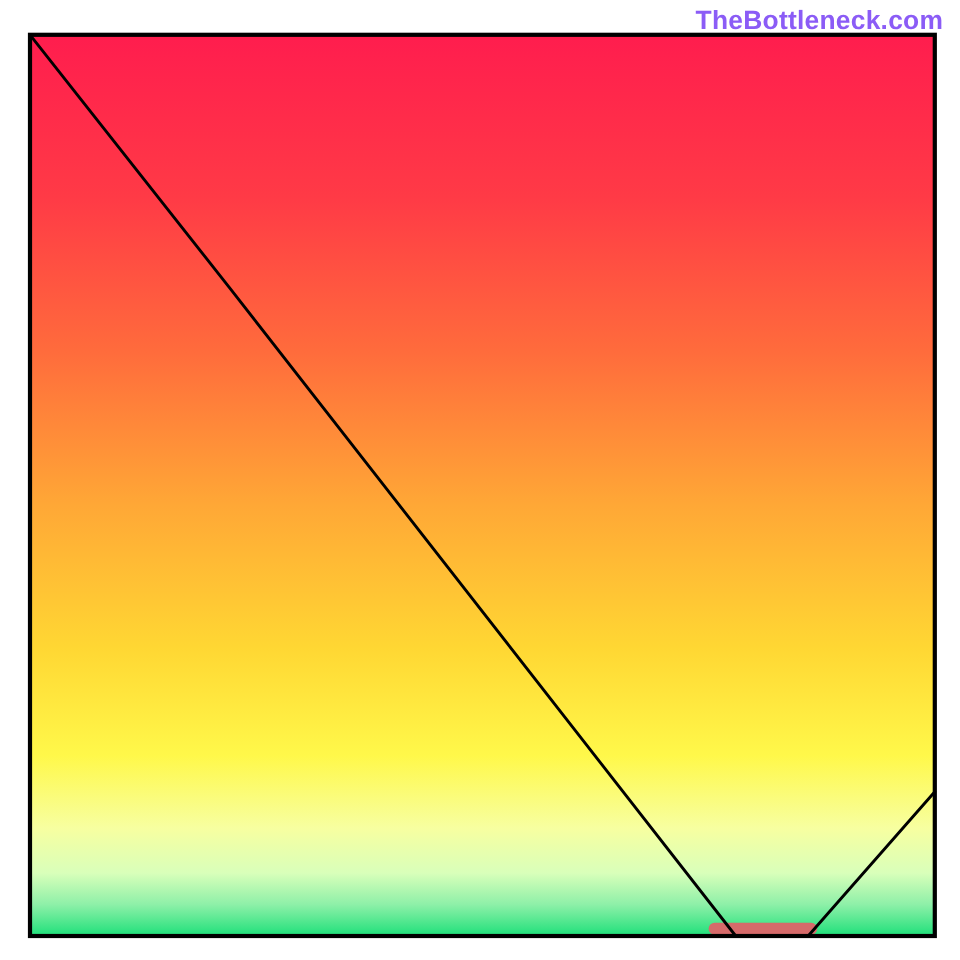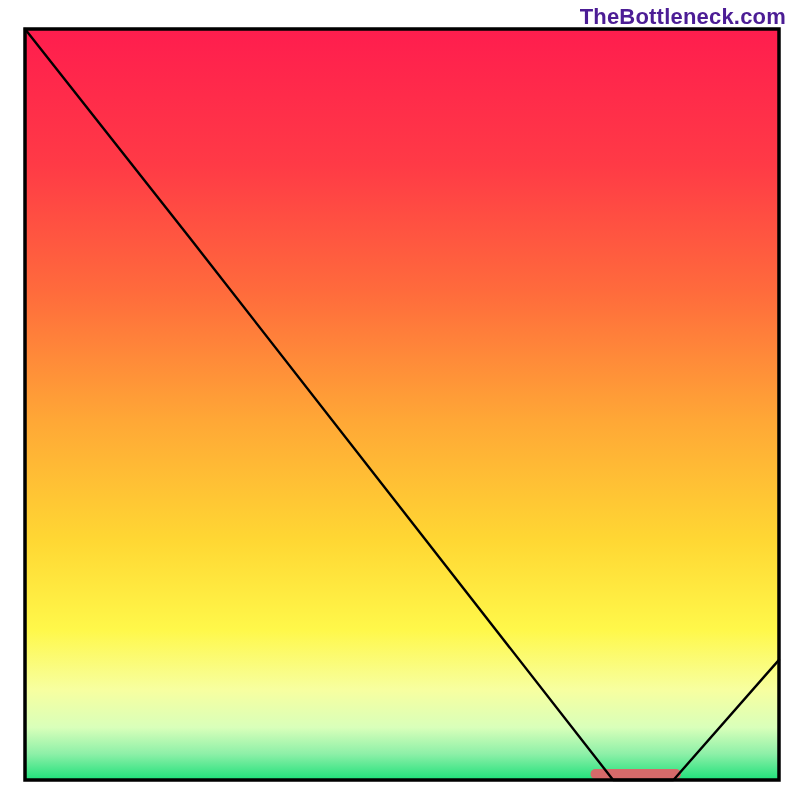--- a/index.html
+++ b/index.html
@@ -15,21 +15,21 @@
     position: relative;
     width: 800px;
     height: 800px;
   }
   .watermark {
     position: absolute;
     top: 4px;
     right: 14px;
     font-size: 22px;
     font-weight: 600;
-    color: #4c1d95;
+    color: #8b5cf6;
     letter-spacing: 0.2px;
     user-select: none;
   }
   svg {
     display: block;
   }
 </style>
 </head>
 <body>
 

